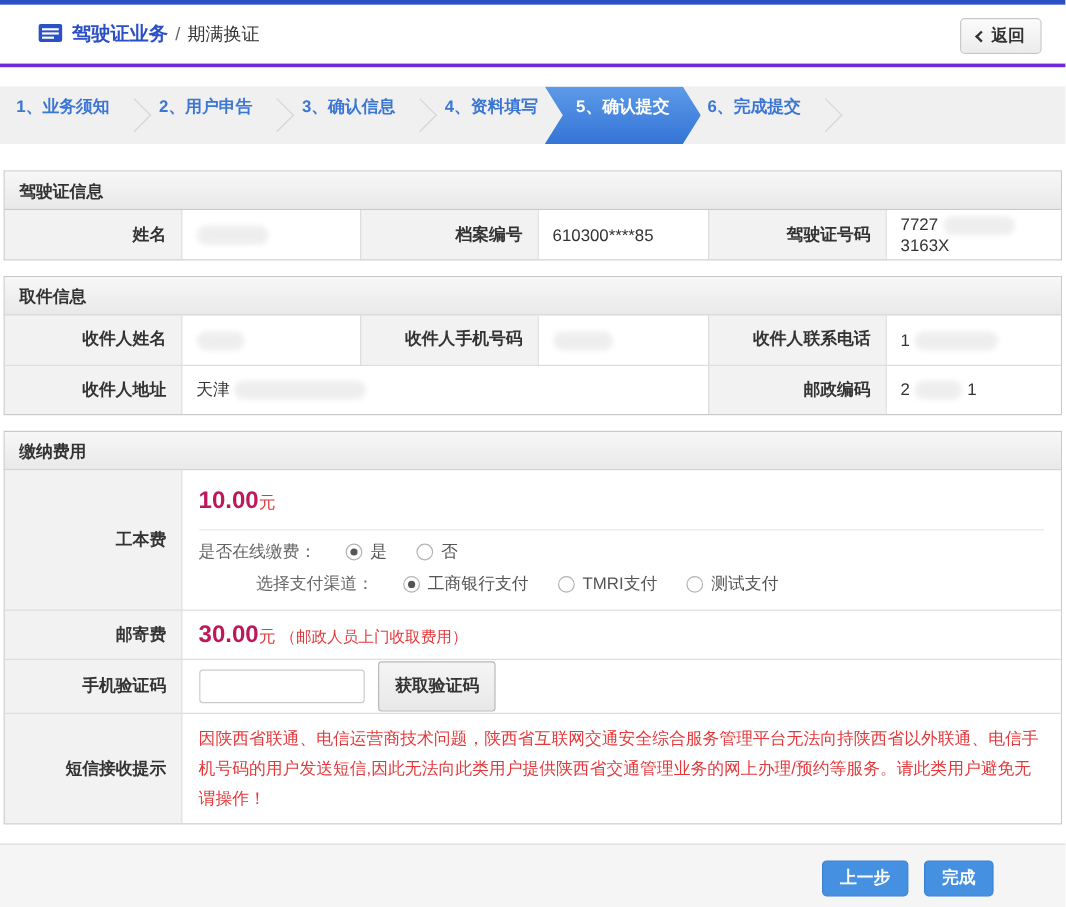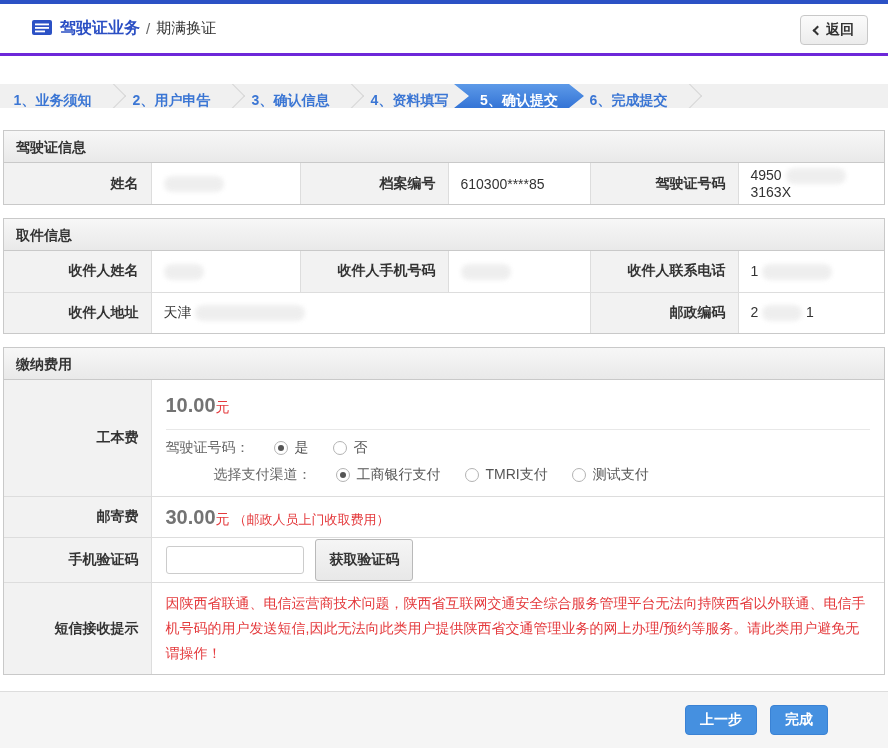--- a/index.html
+++ b/index.html
@@ -15,21 +15,21 @@
   .page-title { color:#2b4fc4; font-size:16px; font-weight:bold; }
   .crumb-sep { color:#666; margin:0 6px; font-size:15px; }
   .page-subtitle { color:#333; font-size:15px; }
   .back-btn { position:absolute; right:20px; top:11px; height:30px; padding:0 13px;
     background:linear-gradient(#fbfbfb,#ececec); border:1px solid #c8c8c8; border-radius:4px;
     font-size:14px; font-weight:bold; color:#333; display:flex; align-items:center; cursor:pointer; }
   .chev-left { width:7px; height:7px; border-left:2px solid #333; border-bottom:2px solid #333;
     transform:rotate(45deg); margin-right:5px; }
 
   
-  .steps { margin-top:28px; height:24px; background:#f0f0f0; display:flex; align-items:stretch; overflow:hidden;justify-content:center; }
+  .steps { margin-top:16px; height:48px; background:#f0f0f0; display:flex; align-items:stretch; overflow:hidden;justify-content:center; }
   .step { width:105px; line-height:32px; text-align:center; font-weight:bold; font-size:14px; color:#3b76d4; }
   .step-sep { width:20px; height:20px; border-top:1px solid #d5d5d5; border-right:1px solid #d5d5d5;
     transform:rotate(45deg); align-self:center; margin:0 -3px; flex:none; }
   .step.active { width:130px; margin:0 -8px; position:relative; z-index:1; color:#fff;
     background:linear-gradient(#5d9ae8,#3474d6);
     clip-path:polygon(0 0, calc(100% - 15px) 0, 100% 50%, calc(100% - 15px) 100%, 0 100%, 15px 50%); }
   .step-fill { flex:1; }
 
   
   .panel { margin:13px 3px 0; border:1px solid #c9c9c9; }
@@ -41,21 +41,21 @@
   tr td:first-child { border-left:none; } tr td:last-child { border-right:none; }
   tr:first-child td { border-top:none; } tr:last-child td { border-bottom:none; }
   td.lbl { background:#f2f2f2; text-align:right; padding-right:12px; font-weight:bold; color:#333; }
   td.val { background:#fff; padding-left:12px; color:#333; }
   .blur { display:inline-block; vertical-align:middle; height:16px; border-radius:8px;
     background:#ececec; filter:blur(2px); opacity:.85; }
   .w40{width:40px}.w50{width:50px}.w60{width:60px}.w70{width:70px}.w110{width:110px}
 
   
   td.pay-content { background:#fff; padding-left:14px; }
-  .fee-amount { color:#737373; font-weight:bold; font-size:20px; }
+  .fee-amount { color:#be185d; font-weight:bold; font-size:20px; }
   .fee-cur { color:#e4393c; font-size:14px; }
   .fee-note { color:#e4393c; font-size:13px; margin-left:4px; }
   .fee-top { padding:14px 0 12px; }
   .fee-divider { border-bottom:1px solid #e8e8e8; margin-right:14px; }
   .radio-line { display:flex; align-items:center; padding:9px 0 0; color:#666; }
   .radio-line .cap { margin-right:14px; }
   .radio { width:14px; height:14px; border:1px solid #b3b3b3; border-radius:50%; background:#fff;
     display:inline-block; position:relative; margin:0 7px 0 10px; flex:none; cursor:pointer; }
   .radio.checked::after { content:""; position:absolute; left:3px; top:3px; width:6px; height:6px;
     border-radius:50%; background:#555; }
@@ -125,21 +125,21 @@
         <col>
       </colgroup>
     <tbody>
         <tr>
       <td class="lbl">姓名</td>
       <td class="val"><span class="blur w60"></span></td>
       <td class="lbl">档案编号</td>
       <td class="val">610300****85</td>
       <td class="lbl">驾驶证号码</td>
       <td class="val">
-        <span>4950</span>
+        <span>7727</span>
         <span class="blur w60"></span>
         <span>3163X</span>
       </td>
     </tr>
   </tbody>
     </table>
 </div>
 
 <div class="panel">
   <div class="panel-header">取件信息</div>
@@ -190,21 +190,21 @@
       </colgroup>
     <tbody>
         <tr>
       <td class="lbl">工本费</td>
       <td class="pay-content">
         <div class="fee-top">
           <span class="fee-amount">10.00</span><span class="fee-cur">元</span>
         </div>
         <div class="fee-divider"></div>
         <div class="radio-line">
-          <span class="cap">驾驶证号码：</span>
+          <span class="cap">是否在线缴费：</span>
           <span class="radio checked"></span>
           <span class="radio-lab">是</span>
           <span class="radio"></span>
           <span class="radio-lab">否</span>
         </div>
         <div class="radio-line pad-b">
           <span class="cap">选择支付渠道：</span>
           <span class="radio checked"></span>
           <span class="radio-lab">工商银行支付</span>
           <span class="radio"></span>

